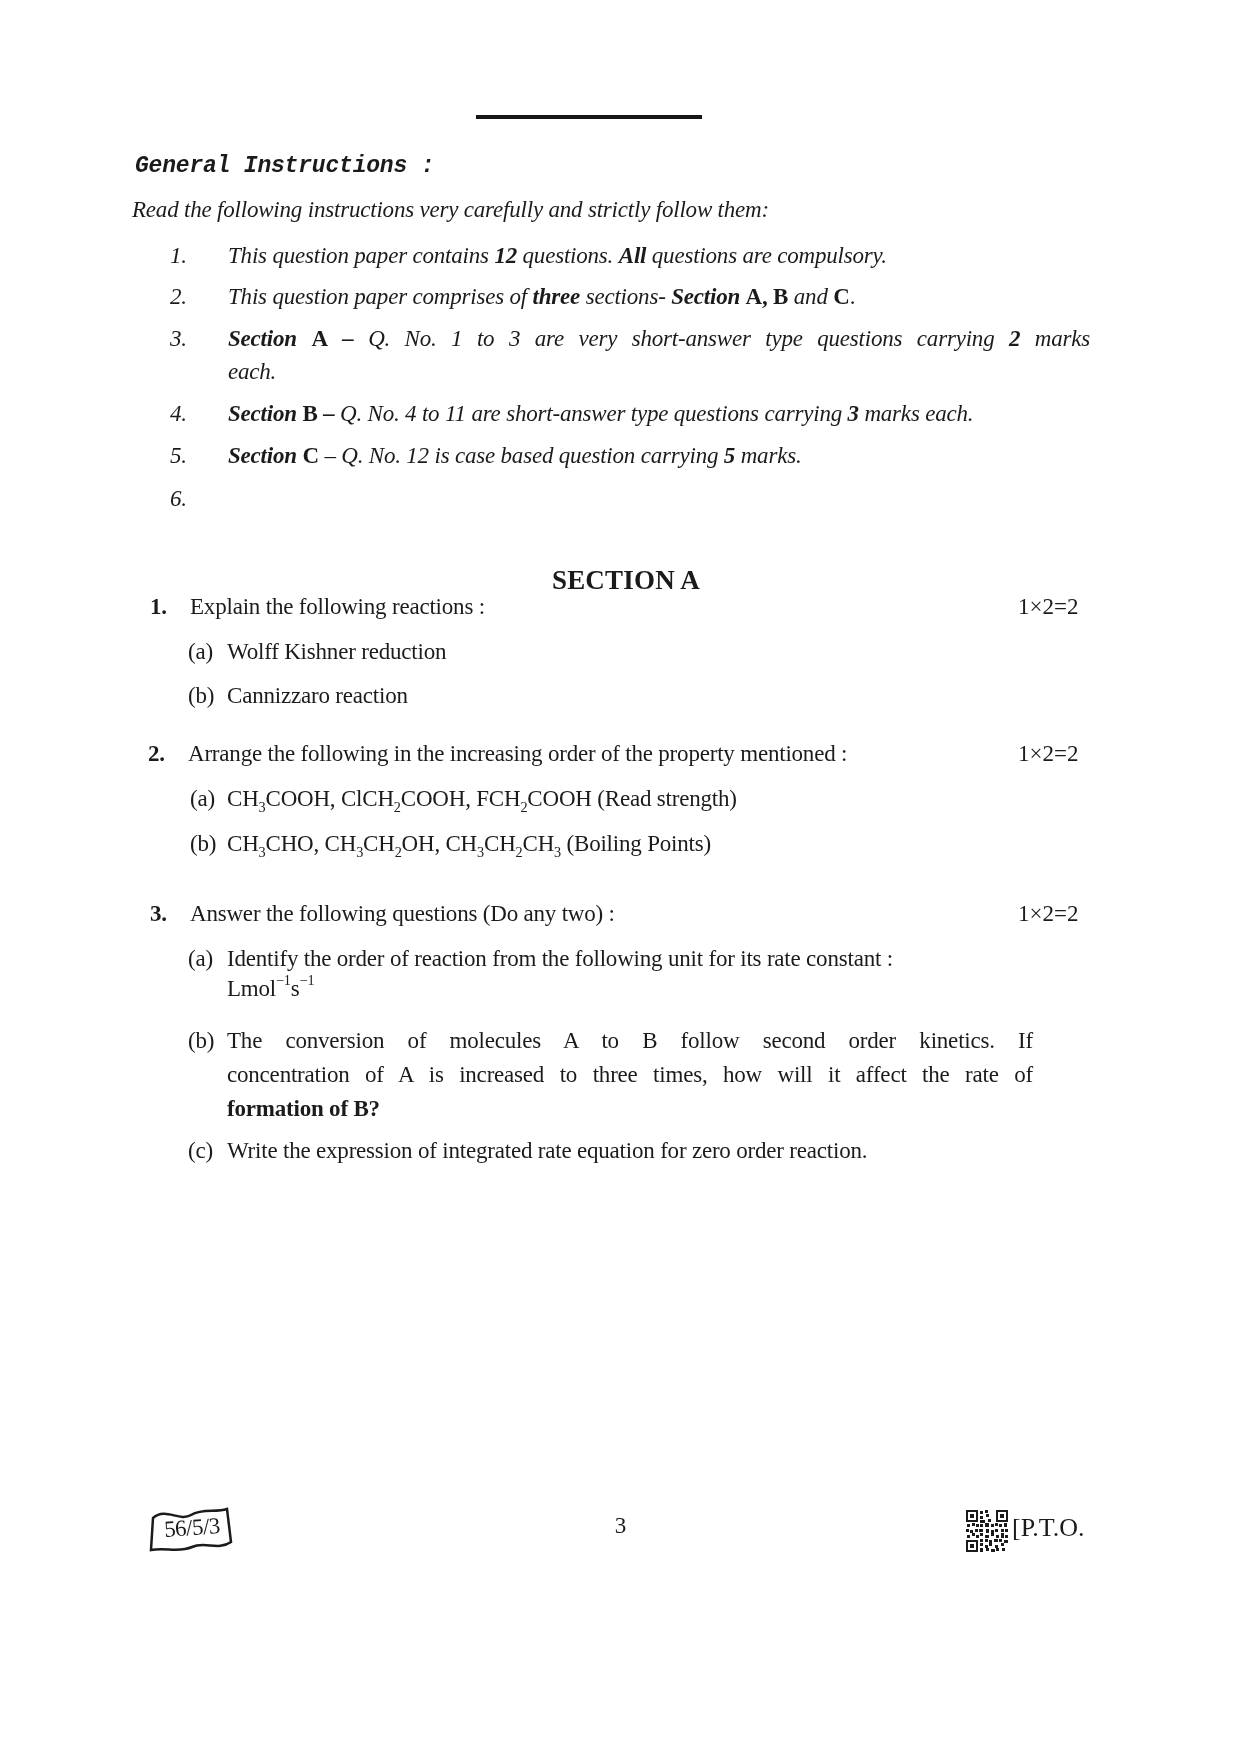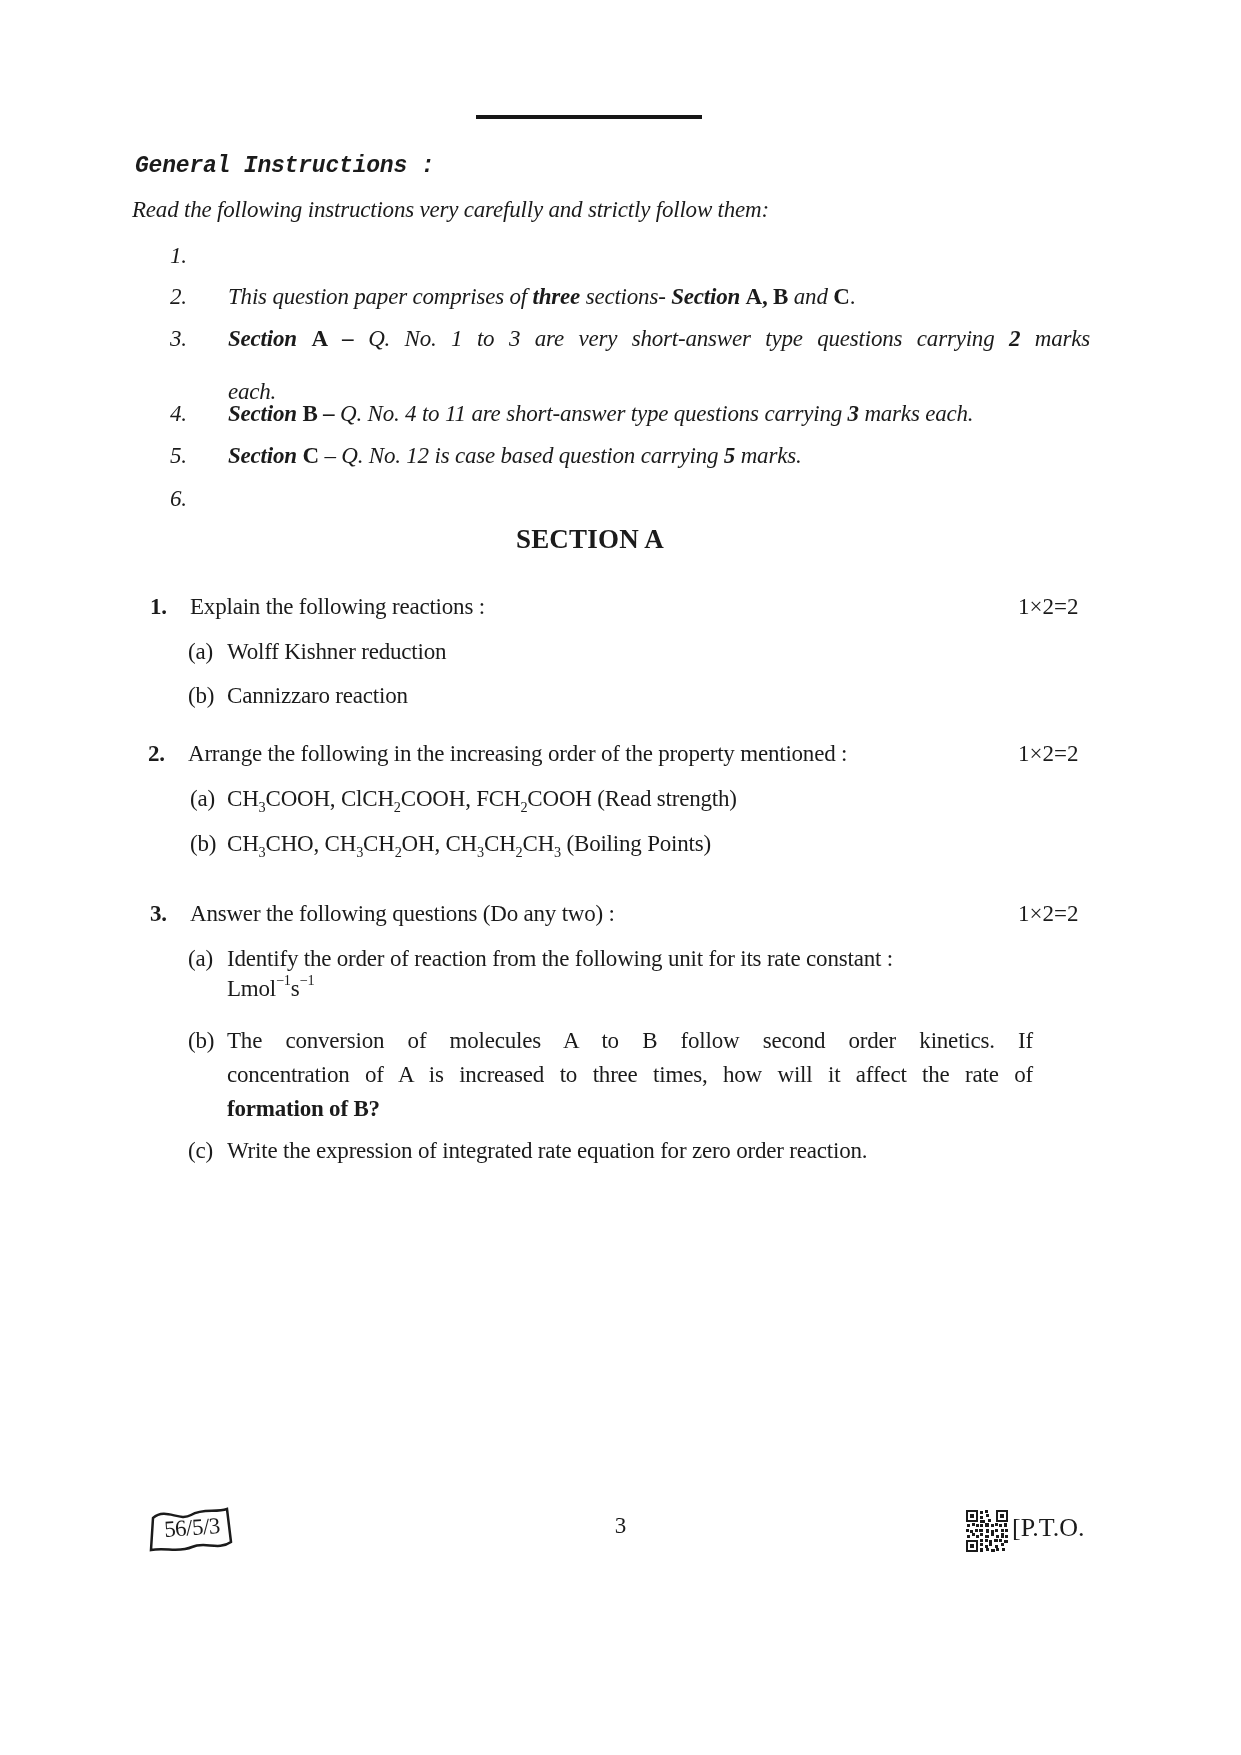--- a/index.html
+++ b/index.html
@@ -33,37 +33,38 @@
 <body>
 
 <div class="page">
 
   <div class="abs rule" style="left:476px;top:115px;width:226px;height:4px;"></div>
 
   <div class="abs it b" style="left:135px;top:152px;font-family:Liberation Mono, monospace;">General Instructions :</div>
   <div class="abs it" style="left:132px;top:196px;font-style:italic;">Read the following instructions very carefully and strictly follow them:</div>
 
   <div class="abs it" style="left:170px;top:242px;">1.</div>
+  <div class="abs it" style="left:228px;top:242px;"><span>This question paper contains </span><span style="font-weight: bold;">12</span><span> questions. </span><span style="font-weight: bold;">All</span><span> questions are compulsory.</span></div>
 
   <div class="abs it" style="left:170px;top:283px;">2.</div>
   <div class="abs it" style="left:228px;top:283px;"><span>This question paper comprises of </span><span style="font-weight: bold;">three</span><span> sections- </span><span style="font-weight: bold;">Section </span><span style="font-weight: bold; font-style: normal;">A, B</span><span> and </span><span style="font-weight: bold; font-style: normal;">C</span><span style="font-style: normal;">.</span></div>
 
   <div class="abs it" style="left:170px;top:325px;">3.</div>
   <div class="abs it jline wrap" style="left:228px;top:325px;width:862px;"><span style="font-weight: bold;">Section </span><span style="font-weight: bold; font-style: normal;">A</span><span style="font-weight: bold;"> – </span><span>Q. No. 1 to 3 are very short-answer type questions carrying </span><span style="font-weight: bold;">2</span><span> marks</span></div>
-  <div class="abs it" style="left:228px;top:358px;margin-top:20px;"><span>each.</span></div>
+  <div class="abs it" style="left:228px;top:358px;"><span>each.</span></div>
 
   <div class="abs it" style="left:170px;top:400px;">4.</div>
   <div class="abs it" style="left:228px;top:400px;"><span style="font-weight: bold;">Section </span><span style="font-weight: bold; font-style: normal;">B</span><span style="font-weight: bold;"> – </span><span>Q. No. 4 to 11 are short-answer type questions carrying </span><span style="font-weight: bold;">3</span><span> marks each.</span></div>
 
   <div class="abs it" style="left:170px;top:442px;">5.</div>
   <div class="abs it" style="left:228px;top:442px;"><span style="font-weight: bold;">Section </span><span style="font-weight: bold; font-style: normal;">C</span><span> – Q. No. 12 is case based question carrying </span><span style="font-weight: bold;">5</span><span> marks.</span></div>
 
   <div class="abs it" style="left:170px;top:485px;">6.</div>
 
-  <div class="abs center heading" style="top:523px;">SECTION A</div>
+  <div class="abs center heading" style="top:564px;padding-left:36px;">SECTION A</div>
 
   <div class="abs b" style="left:150px;top:593px;">1.</div>
   <div class="abs" style="left:190px;top:593px;">Explain the following reactions :</div>
   <div class="abs marks" style="left:1018px;top:593px;">1×2=2</div>
 
   <div class="abs" style="left:188px;top:638px;">(a)</div>
   <div class="abs" style="left:227px;top:638px;"><span>Wolff Kishner reduction</span></div>
 
   <div class="abs" style="left:188px;top:682px;">(b)</div>
   <div class="abs" style="left:227px;top:682px;"><span>Cannizzaro reaction</span></div>

